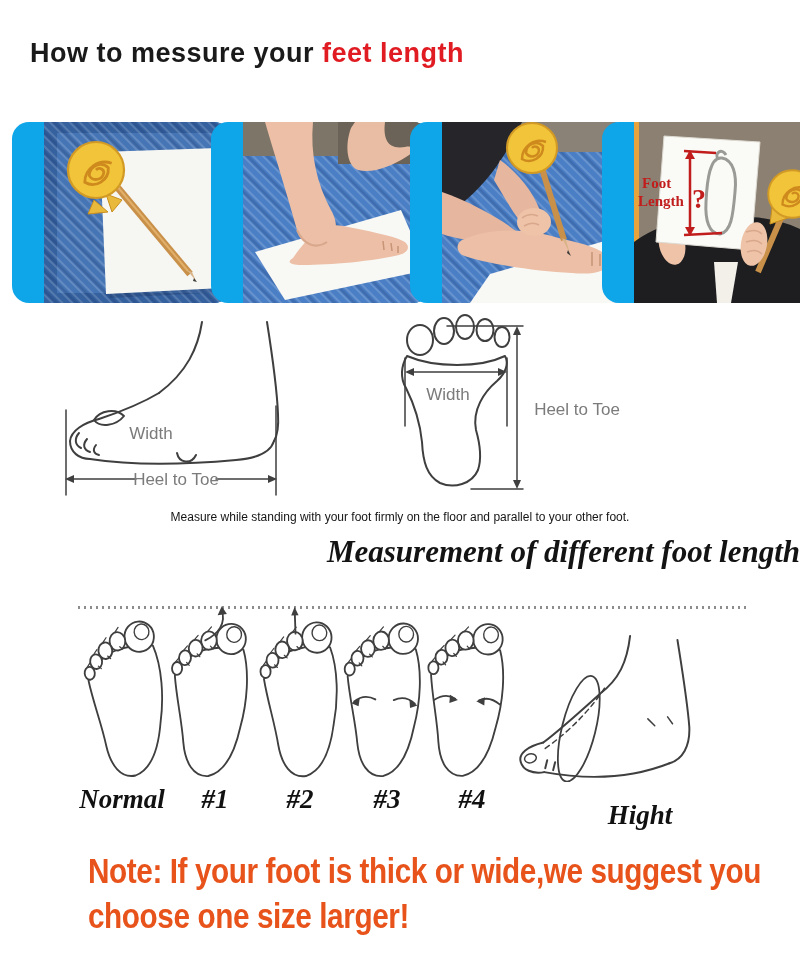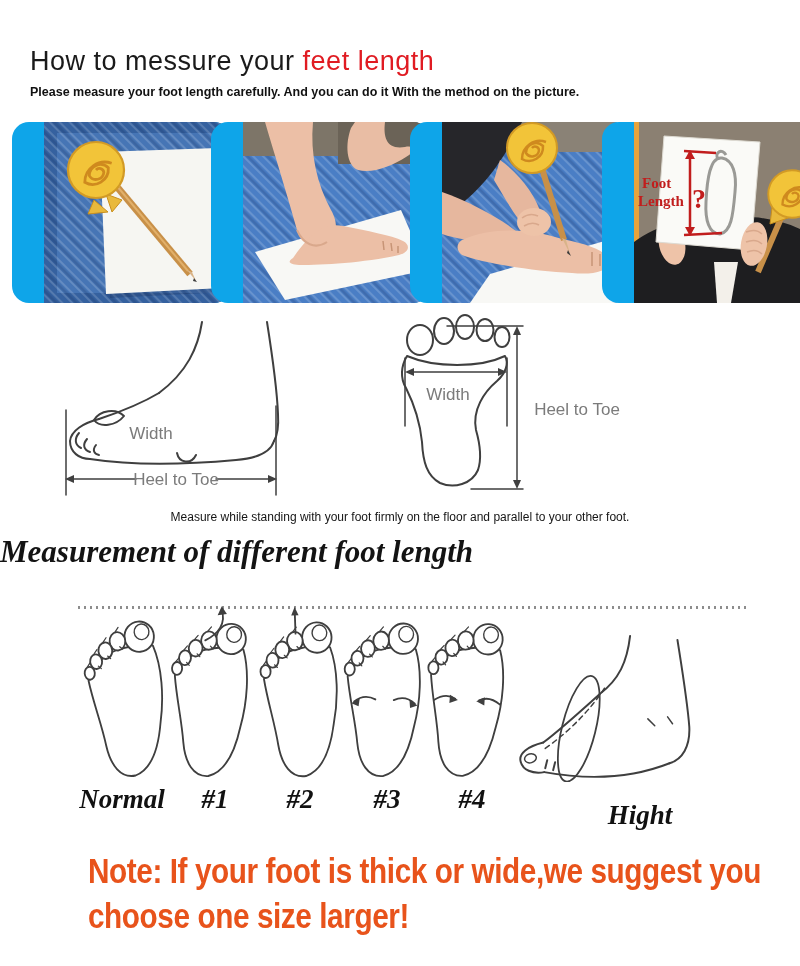--- a/index.html
+++ b/index.html
@@ -1,36 +1,36 @@
 <!DOCTYPE html>
 <html><head>
 <meta charset="utf-8">
 <style>
   html,body{margin:0;padding:0;background:#fff;}
   .page{position:relative;width:800px;height:966px;background:#ffffff;
         font-family:"Liberation Sans",sans-serif;overflow:hidden;}
 
-  .title{position:absolute;left:30px;top:28px;font-size:27px;font-weight:normal;
+  .title{position:absolute;left:30px;top:20px;font-size:27px;font-weight:bold;
          color:#1a1a1a;letter-spacing:.5px;}
   .title .accent{color:#e01b22;}
   .subtitle{position:absolute;left:30px;top:72px;font-size:12.5px;font-weight:600;color:#111;}
 
   .photo{position:absolute;top:122px;width:187px;height:181px;margin:0;
          border-radius:17px;overflow:hidden;background:#0ea5e9;padding-left:32px;}
   .photo svg{display:block;}
   .photo1{left:12px;} .photo2{left:211px;} .photo3{left:410px;} .photo4{left:602px;}
 
   .diagram{position:absolute;}
   .diag-side{left:40px;top:312px;}
   .diag-top{left:395px;top:308px;}
   .diag-label{font-family:"Liberation Sans",sans-serif;font-size:17px;fill:#7b7b7b;}
 
   .instruction{position:absolute;left:0;top:498px;width:800px;text-align:center;
                font-size:12px;color:#151515;}
-  .script-heading{position:absolute;left:0;top:534px;width:800px;text-align:left;
+  .script-heading{position:absolute;left:0;top:534px;width:800px;text-align:right;
                   font-family:"Liberation Serif",serif;font-style:italic;font-weight:600;
                   font-size:31px;color:#131313;margin:0;}
 
   .baseline-dotted{position:absolute;left:78px;top:606px;width:670px;height:3px;
      background-image:repeating-linear-gradient(90deg,#8d8d8d 0 2px,transparent 2px 6px);}
 
   .foot-fig{position:absolute;top:604px;}
   .foot-fig svg{display:block;}
   .fig-normal{left:76px;transform:rotate(-5deg);transform-origin:50% 15%;}
   .fig-1{left:169px;transform:rotate(3deg);transform-origin:50% 15%;}
@@ -81,21 +81,20 @@
         <ellipse class="lineart-fill" cx="28" cy="39" rx="7.5" ry="9"></ellipse>
         <ellipse class="lineart-fill" cx="17" cy="50" rx="6.5" ry="8"></ellipse>
         <ellipse class="lineart-fill" cx="9" cy="62" rx="5.5" ry="7"></ellipse>
         <ellipse class="lineart" style="stroke-width:1.5" cx="69" cy="22" rx="8" ry="8.5"></ellipse>
         <path class="lineart" style="stroke-width:1.3" d="M40,20 l4,-5 M26,30 l4,-5 M15,42 l4,-5 M7,55 l3,-4 M44,36 l3,3 M30,45 l3,3 M19,55 l3,3"></path>
       </g>
     </defs>
   </svg>
 
   <h1 class="title"><span>How to messure your </span><span class="accent">feet length</span></h1>
-  <p class="subtitle">Please measure your foot length carefully. And you can do it With the method on the picture.</p>
 
   <figure class="photo photo1">
     <svg width="187" height="181" viewBox="0 0 187 181">
       <rect width="187" height="181" fill="#35619f"></rect>
       <rect x="13" y="11" width="162" height="160" fill="#4675b5"></rect>
       <rect width="187" height="181" fill="url(#weave)"></rect>
       <polygon points="60,34 178,30 182,170 66,176" fill="rgba(20,40,80,0.25)"></polygon>
       <polygon points="56,30 174,26 178,166 62,172" fill="#f6f6f2"></polygon>
       <g>
         <line x1="74" y1="66" x2="146" y2="152" stroke="#c89048" stroke-width="7"></line>

